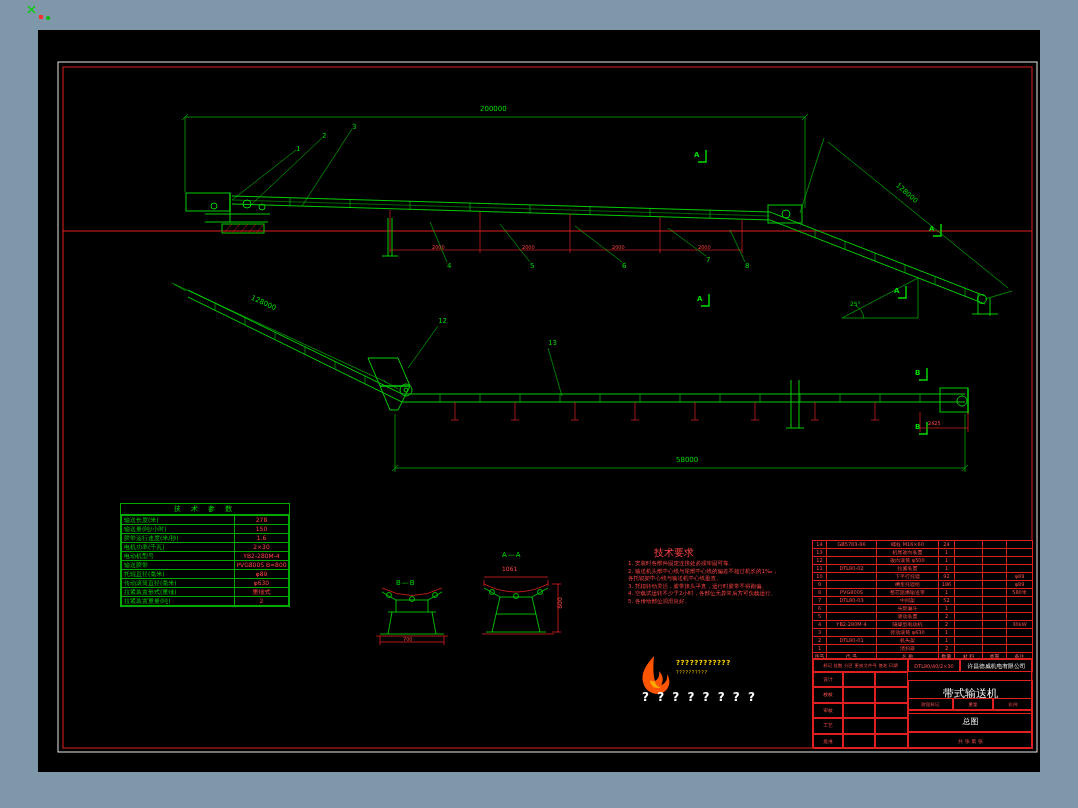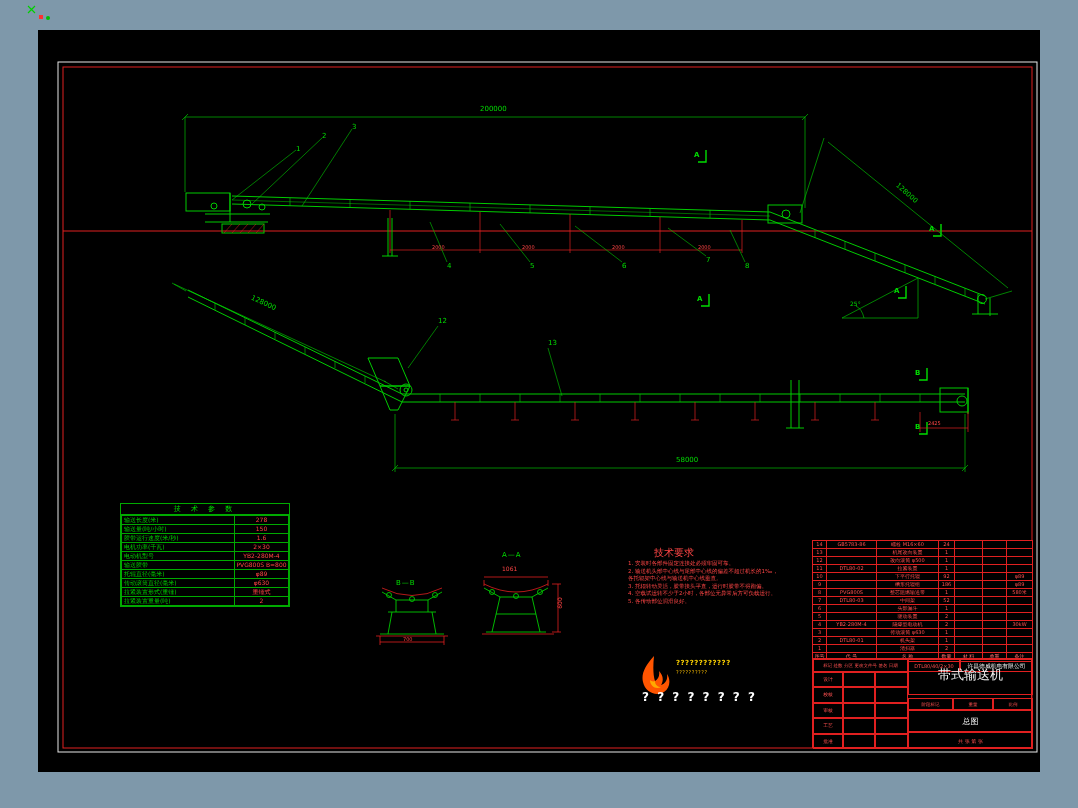--- a/index.html
+++ b/index.html
@@ -409,21 +409,21 @@
         <div class="tb-cell tb-red" style="left: 0px; top: 46.2px; width: 30px; height: 15.4px; line-height: 14px; font-size: 4.8px;">工艺</div>
         <div class="tb-cell tb-red" style="left: 30px; top: 46.2px; width: 32px; height: 15.4px; line-height: 14px; font-size: 4.8px;"></div>
         <div class="tb-cell tb-red" style="left: 62px; top: 46.2px; width: 33px; height: 15.4px; line-height: 14px; font-size: 4.8px;"></div>
         <div class="tb-cell tb-red" style="left: 0px; top: 61.6px; width: 30px; height: 15.4px; line-height: 14px; font-size: 4.8px;">批准</div>
         <div class="tb-cell tb-red" style="left: 30px; top: 61.6px; width: 32px; height: 15.4px; line-height: 14px; font-size: 4.8px;"></div>
         <div class="tb-cell tb-red" style="left: 62px; top: 61.6px; width: 33px; height: 15.4px; line-height: 14px; font-size: 4.8px;"></div>
       </div>
 
     <div class="tb-cell tb-red" style="left:95px;top:0;width:52px;height:13px;line-height:12px">DTL80/40/2×30</div>
     <div class="tb-cell tb-white" style="left:147px;top:0;width:73px;height:13px;font-size:5.8px;line-height:12px">许昌德威机电有限公司</div>
-    <div class="tb-cell tb-white" style="left:95px;top:2px;width:125px;height:34px;font-size:13px;line-height:25px">带式输送机</div>
+    <div class="tb-cell tb-white" style="left:95px;top:21px;width:125px;height:34px;font-size:11px;line-height:25px">带式输送机</div>
     <div class="tb-cell tb-red" style="left:95px;top:39px;width:45px;height:12px;font-size:4.5px;line-height:11px">阶段标记</div>
     <div class="tb-cell tb-red" style="left:140px;top:39px;width:40px;height:12px;font-size:4.5px;line-height:11px">重量</div>
     <div class="tb-cell tb-red" style="left:180px;top:39px;width:40px;height:12px;font-size:4.5px;line-height:11px">比例</div>
     <div class="tb-cell tb-white" style="left:95px;top:51px;width:125px;height:22px;font-size:8px;line-height:21px">总图</div>
     <div class="tb-cell tb-red" style="left:95px;top:73px;width:125px;height:17px;line-height:16px">共 张 第 张</div>
   </div>
 
   <div class="logo">
     <svg width="30" height="44" viewBox="0 0 30 44" style="position:absolute;left:0;top:4px">
       <path d="M14 2 C5 12 1 20 3 28 C5 38 16 43 24 38 C30 34 31 26 27 20 C28 26 25 30 21 31 C24 26 23 21 19 17 C20 22 18 25 15 27 C13 21 13 12 14 2 Z" fill="#ff5500"></path>

